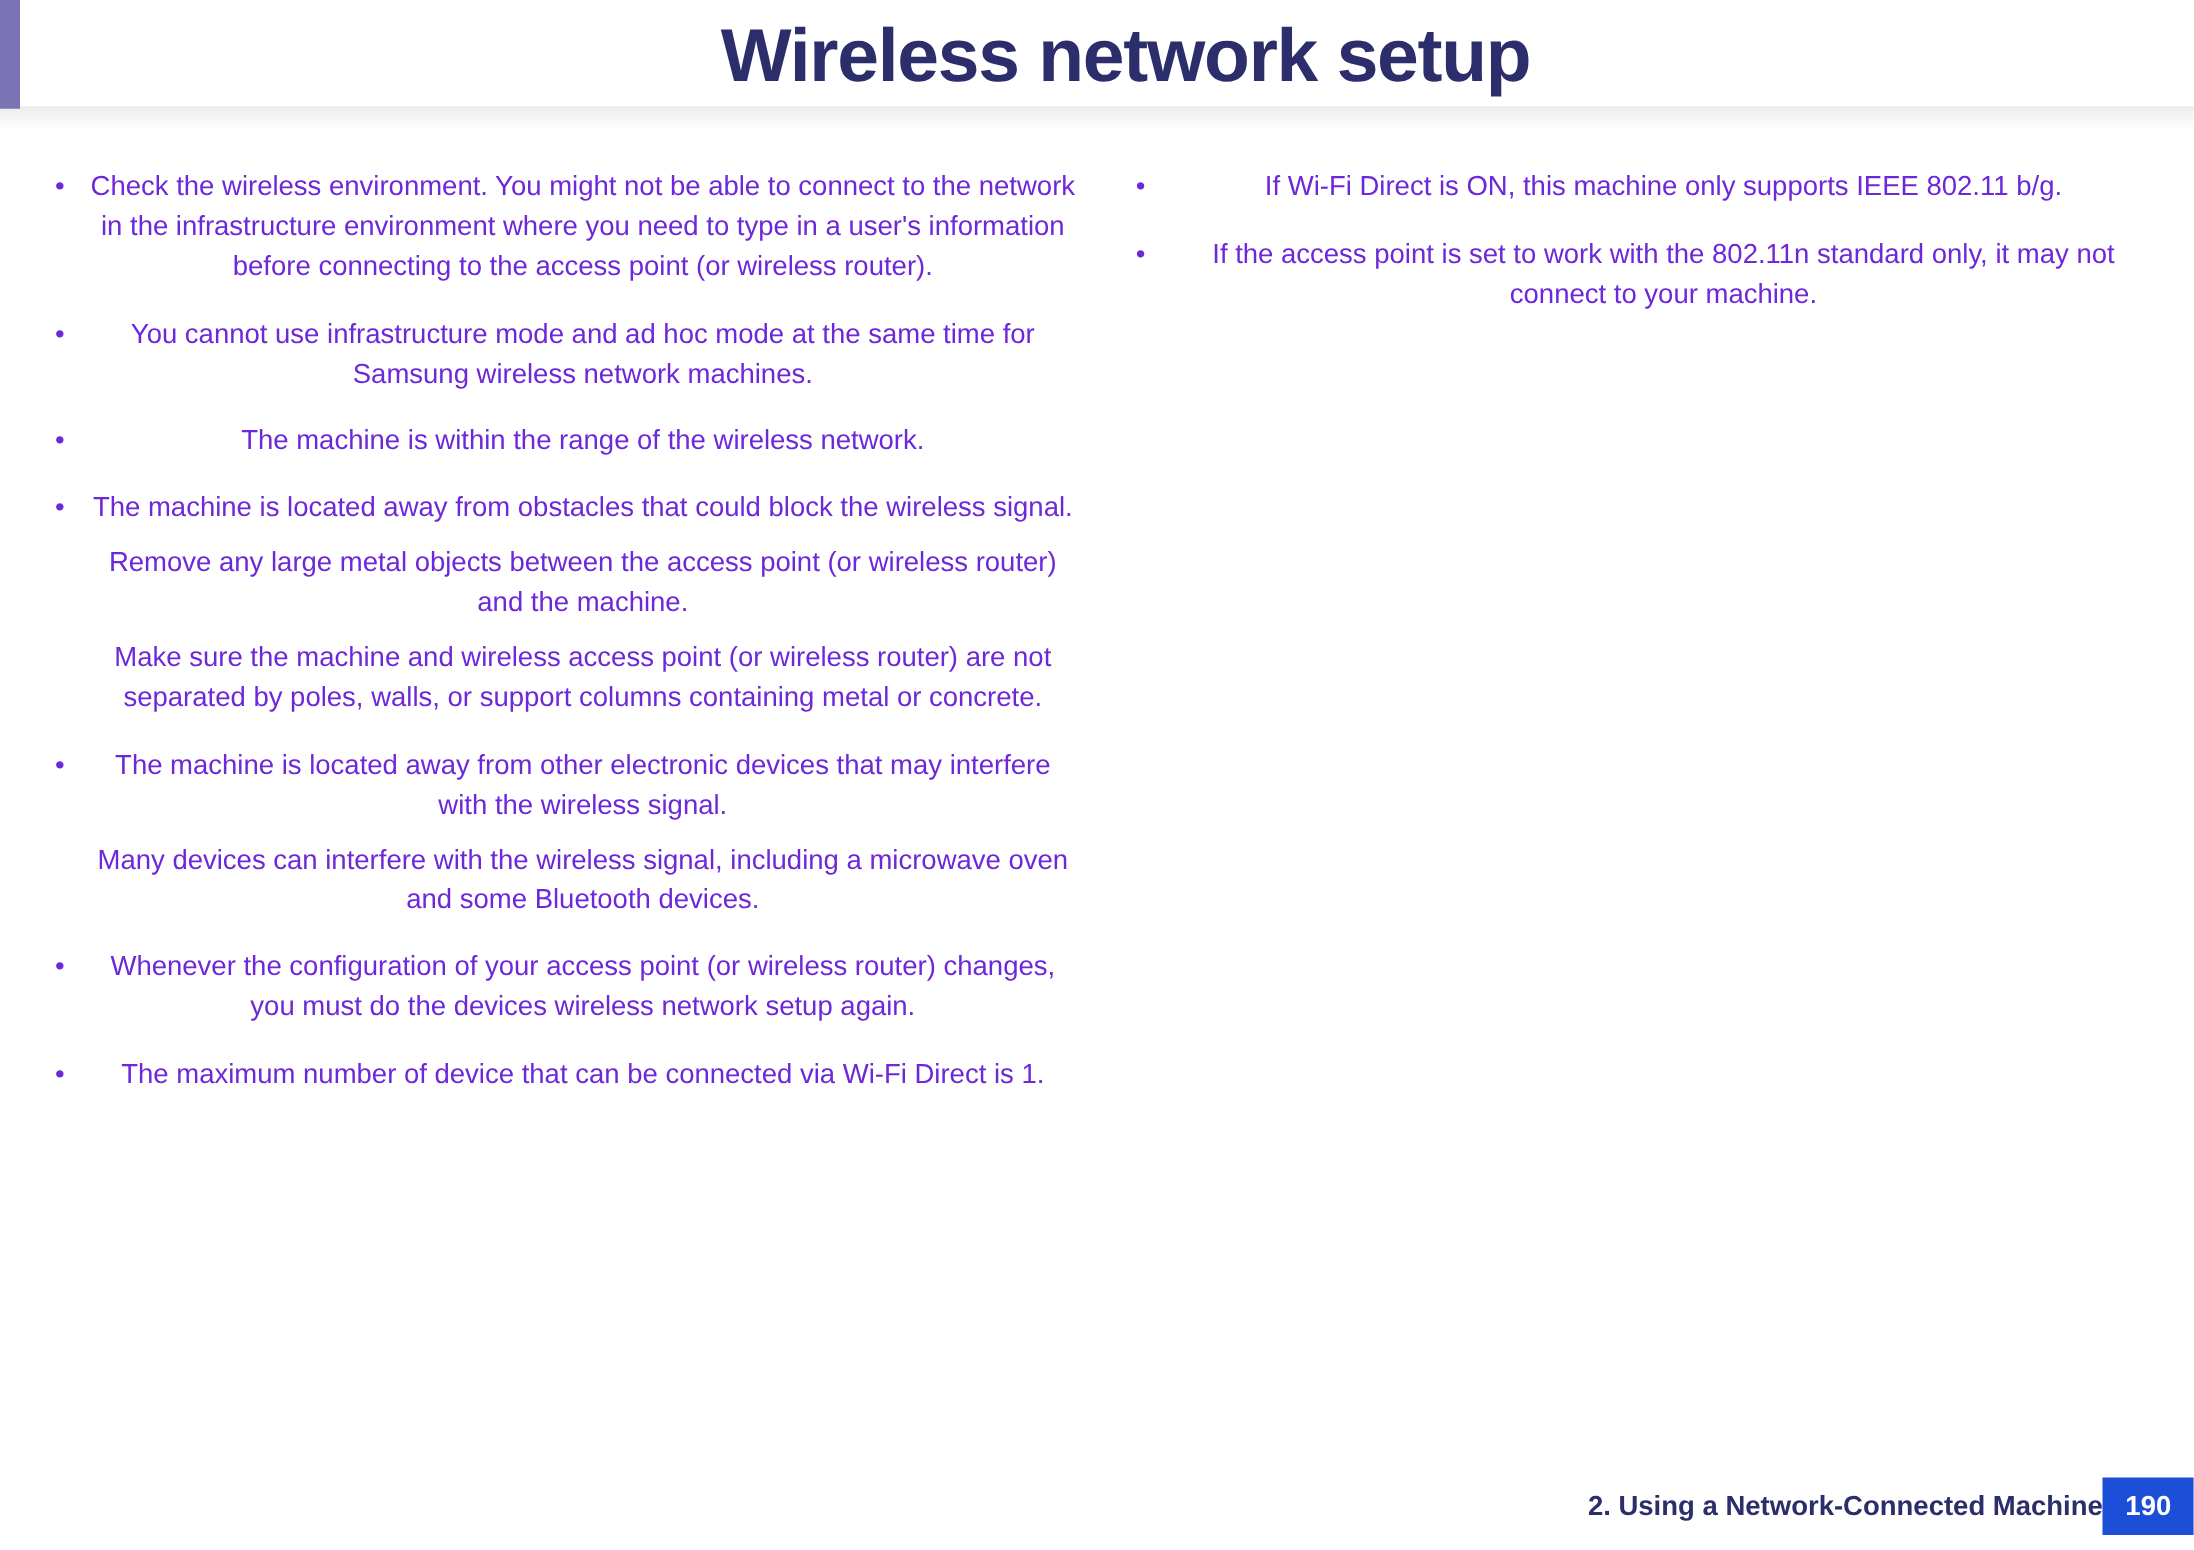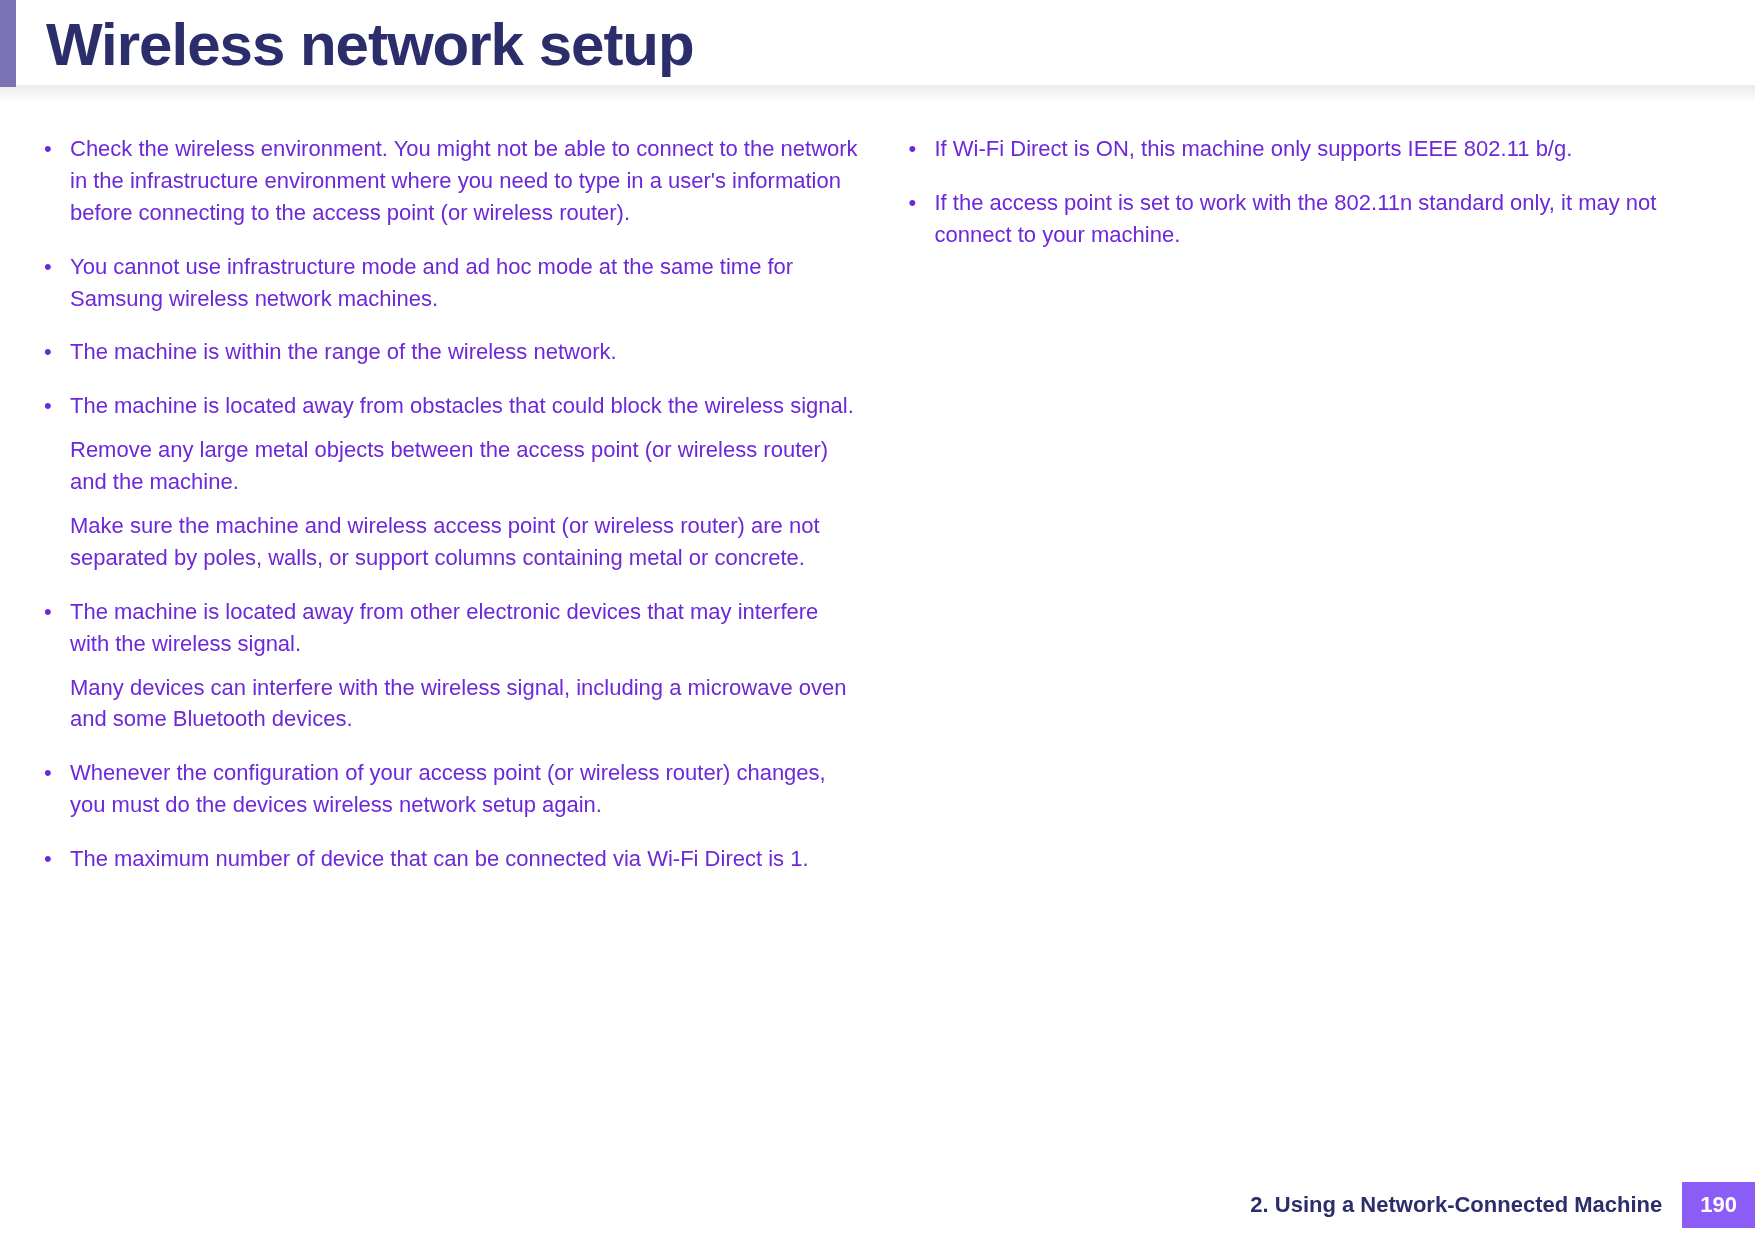--- a/index.html
+++ b/index.html
@@ -1,15 +1,15 @@
 <!DOCTYPE html>
 <html><head>
 <meta charset="utf-8">
 <style>
-  * { margin: 0; padding: 0; box-sizing: border-box; }
+  * { margin: 0; padding: 0; box-sizing: border-box; text-align: center; }
   body {
     font-family: "Segoe UI", Myriad, "Helvetica Neue", Arial, sans-serif;
     background: #fff;
     width: 1755px;
     height: 1240px;
     position: relative;
   }
   .header {
     position: relative;
     padding: 10px 0 8px 30px;
@@ -50,29 +50,28 @@
     top: 0;
     font-size: 22px;
   }
   .col li p { margin-bottom: 12px; }
   .footer {
     position: absolute;
     right: 0;
     bottom: 12px;
     display: flex;
     align-items: center;
-    gap: 20px;
   }
   .footer-text {
     font-size: 22px;
     font-weight: 700;
     color: #2b2e6a;
   }
   .page-box {
-    background: #8b5cf6;
+    background: #1d4ed8;
     color: #fff;
     font-weight: 700;
     font-size: 22px;
     padding: 10px 18px;
   }
 </style>
 </head>
 <body>
 
 <div class="header">

